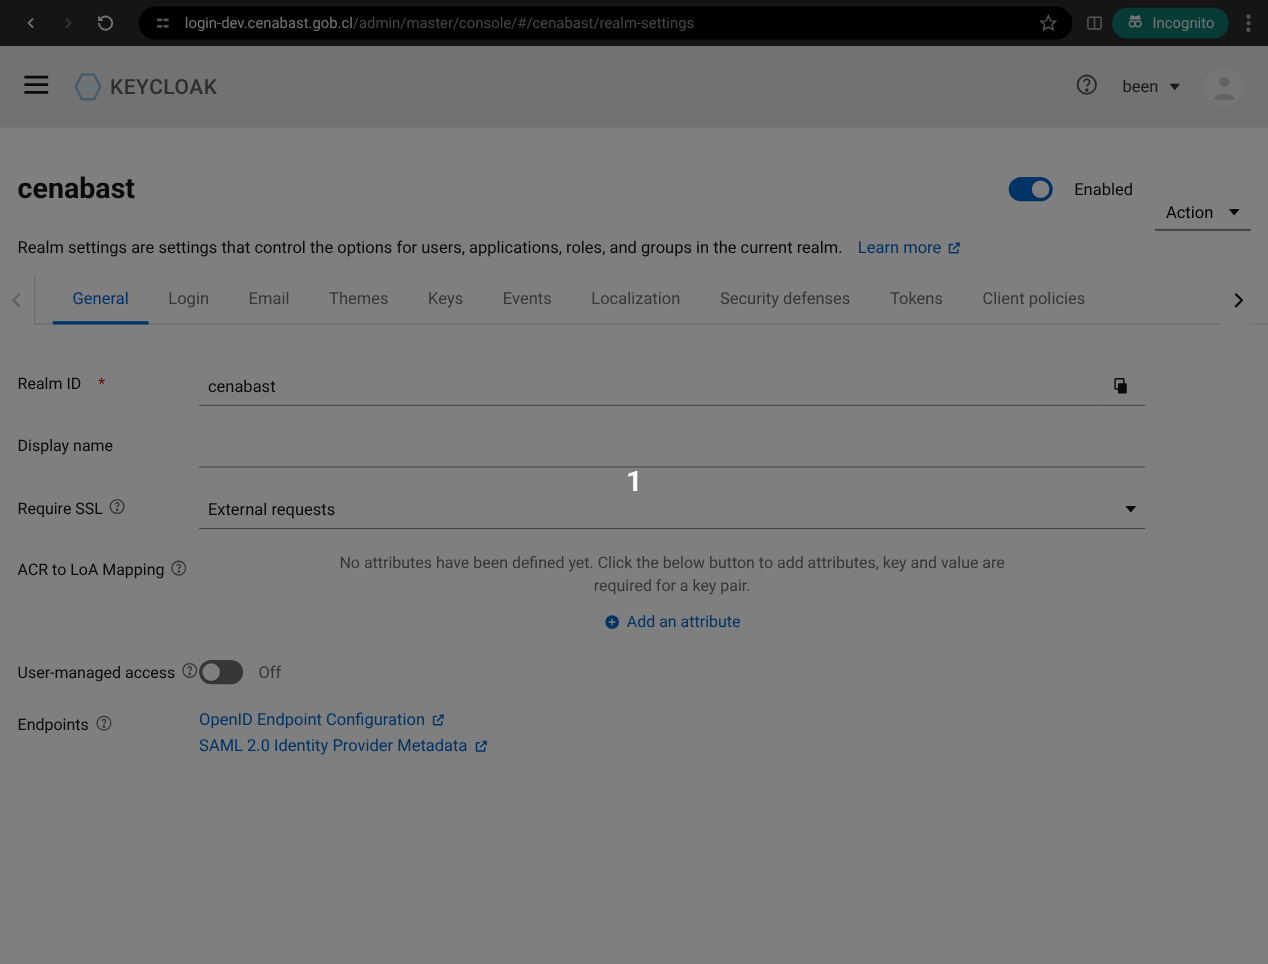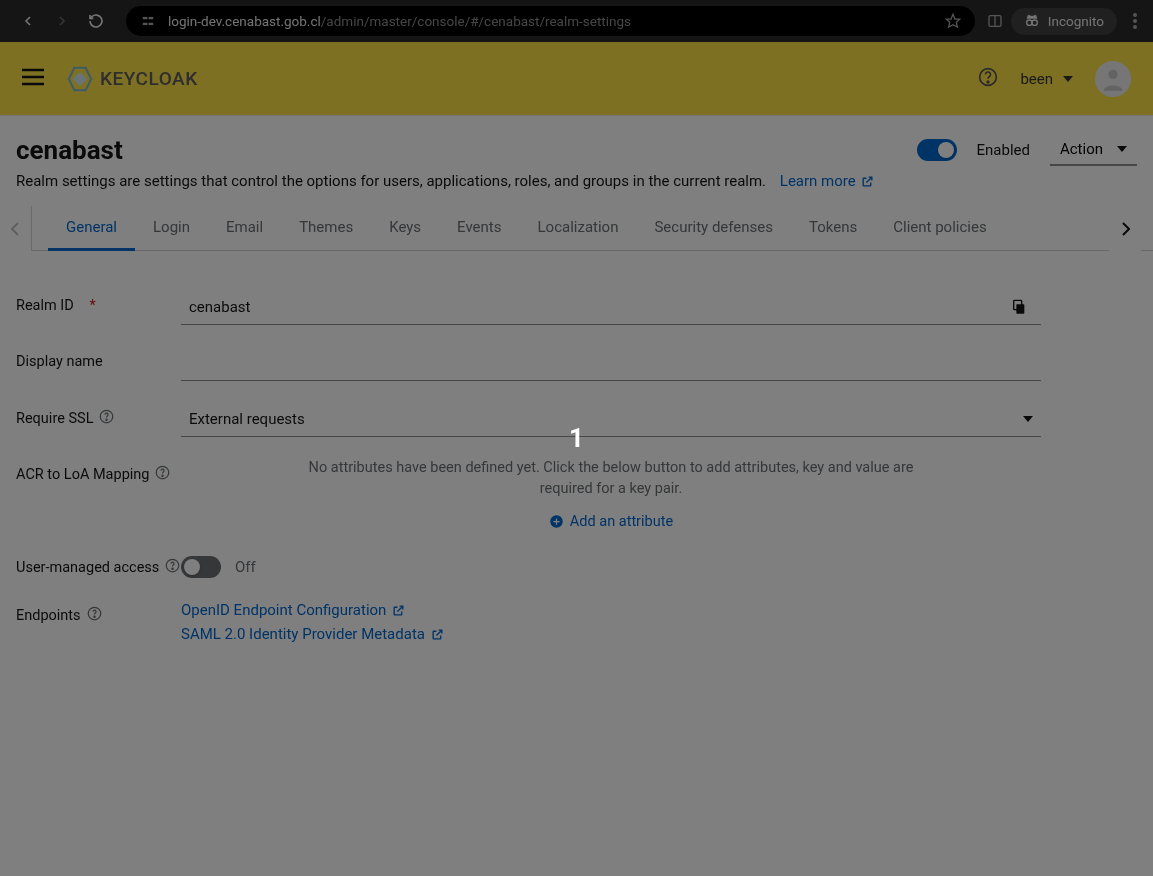--- a/index.html
+++ b/index.html
@@ -5,43 +5,43 @@
 * { margin: 0; padding: 0; box-sizing: border-box; font-family: -apple-system, BlinkMacSystemFont, "Segoe UI", Roboto, sans-serif; }
 body { width: 1153px; height: 876px; background: #fff; overflow: hidden; position: relative; }
 
 
 .browser-chrome { height: 42px; background: #2b2b2b; display: flex; align-items: center; padding: 0 8px; color: #aaa; }
 .nav-btns { display: flex; gap: 14px; padding: 0 10px; }
 .nav-btns svg, .bc-icon svg { display: block; }
 .url-bar { flex: 1; display: flex; align-items: center; background: #000000; border-radius: 20px; height: 30px; margin: 0 10px; padding: 0 12px; gap: 10px; }
 .url-text { font-size: 13.5px; color: #e6e6e6; flex: 1; white-space: nowrap; overflow: hidden; }
 .url-path { color: #8d8d8d; }
-.incognito-pill { display: flex; align-items: center; gap: 8px; background: #404040; border-radius: 18px; padding: 5px 13px; color: #e6e6e6; font-size: 13.5px; margin-left: 6px; }
+.incognito-pill { display: flex; align-items: center; gap: 8px; background: #0f766e; border-radius: 18px; padding: 5px 13px; color: #e6e6e6; font-size: 13.5px; margin-left: 6px; }
 .bc-icon { width: 20px; display: flex; justify-content: center; }
 
 
-.kc-header { height: 74px; background: #fde047; border-bottom: 1px solid #ededed; display: flex; align-items: center; padding: 0 22px; }
+.kc-header { height: 74px; background: #e5e5e5; border-bottom: 1px solid #ededed; display: flex; align-items: center; padding: 0 22px; }
 .hamburger { margin-right: 22px; }
 .logo { display: flex; align-items: center; gap: 6px; color: #5c5c5c; font-weight: 500; letter-spacing: 0.5px; font-size: 19px; }
 .logo-hex { width: 28px; height: 28px; }
 .kc-header-right { margin-left: auto; display: flex; align-items: center; gap: 22px; color: #333; }
 .user-menu { display: flex; align-items: center; gap: 10px; font-size: 15px; }
 .avatar { width: 36px; height: 36px; border-radius: 50%; background: #ededed; display: flex; align-items: center; justify-content: center; }
 
 
 .page { padding: 0 0 0 0; height: calc(876px - 42px - 74px); overflow-y: auto; position: relative; }
 .title-row { display: flex; align-items: center; padding: 18px 16px 6px 16px; }
 .title-row h1 { font-size: 26px; font-weight: 700; color: #151515; }
 .title-actions { margin-left: auto; display: flex; align-items: center; gap: 20px; }
 .switch { width: 40px; height: 22px; background: #0066cc; border-radius: 11px; position: relative; }
 .switch.off { background: #6a6e73; }
 .switch .knob { width: 16px; height: 16px; background: #fff; border-radius: 50%; position: absolute; top: 3px; right: 3px; box-shadow: 0 1px 2px rgba(0,0,0,.2); }
 .switch.off .knob { left: 3px; right: auto; }
 .switch-label { font-size: 15px; color: #151515; }
-.action-dd { border-bottom: 2px solid #8a8d90; padding: 6px 10px; display: flex; align-items: center; gap: 14px; font-size: 15px; }
+.action-dd { border-bottom: 2px solid #8a8d90; padding: 6px 10px; display: flex; align-items: center; gap: 14px; font-size: 15px; margin-top: 44px; }
 
 .desc-row { padding: 0 16px 16px 16px; font-size: 15px; color: #151515; }
 .learn-more { color: #0066cc; margin-left: 10px; display: inline-flex; align-items: center; gap: 5px; }
 
 
 .tabs-wrap { position: relative; }
 .tabs { display: flex; border-bottom: 1px solid #d2d2d2; padding: 0 48px; }
 .tab { padding: 12px 18px; font-size: 15px; color: #6a6e73; white-space: nowrap; }
 .tab.active { color: #0066cc; border-bottom: 3px solid #0066cc; margin-bottom: -1px; }
 .tab-scroll { position: absolute; top: 0; bottom: 0; width: 32px; display: flex; align-items: center; justify-content: center; background: #fff; }

